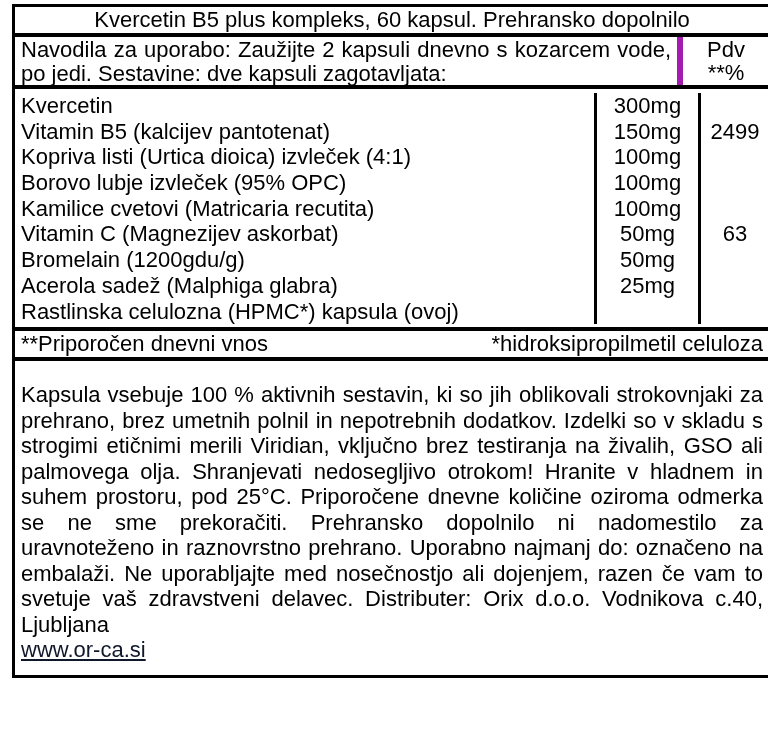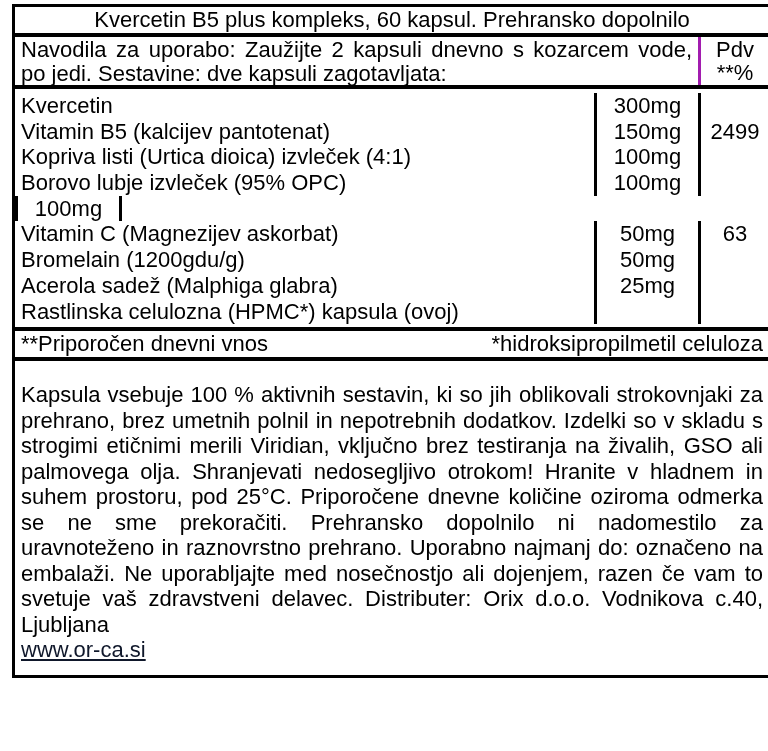--- a/index.html
+++ b/index.html
@@ -38,22 +38,22 @@
   .box-directions { height: 54px; display: flex; }
   .directions-text {
     flex: 1;
     padding: 1px 6px 0 6px;
     font-size: 22px;
     line-height: 24px;
     text-align: justify;
     overflow: hidden;
   }
   .pdv-head-col {
-    width: 71px;
-    border-left: 3px solid #a21caf;
+    width: 92px;
+    border-left: 6px solid #a21caf;
     display: flex; flex-direction: column;
     align-items: center; justify-content: center;
     font-size: 22px; line-height: 23px;
     text-align: center;
   }
 
   
   .box-ingredients { height: 244px; padding: 4px 0; }
   .ing-row { display: flex; height: 25.7px; }
   .ing-name {
@@ -137,20 +137,21 @@
       <div class="ing-name">Kopriva listi (Urtica dioica) izvleček (4:1)</div>
       <div class="ing-amount">100mg</div>
       <div class="ing-pdv"></div>
     </div>
     <div class="ing-row">
       <div class="ing-name">Borovo lubje izvleček (95% OPC)</div>
       <div class="ing-amount">100mg</div>
       <div class="ing-pdv"></div>
     </div>
     <div class="ing-row">
+      <div class="ing-name">Kamilice cvetovi (Matricaria recutita)</div>
       <div class="ing-amount">100mg</div>
       <div class="ing-pdv"></div>
     </div>
     <div class="ing-row">
       <div class="ing-name">Vitamin C (Magnezijev askorbat)</div>
       <div class="ing-amount">50mg</div>
       <div class="ing-pdv">63</div>
     </div>
     <div class="ing-row">
       <div class="ing-name">Bromelain (1200gdu/g)</div>

